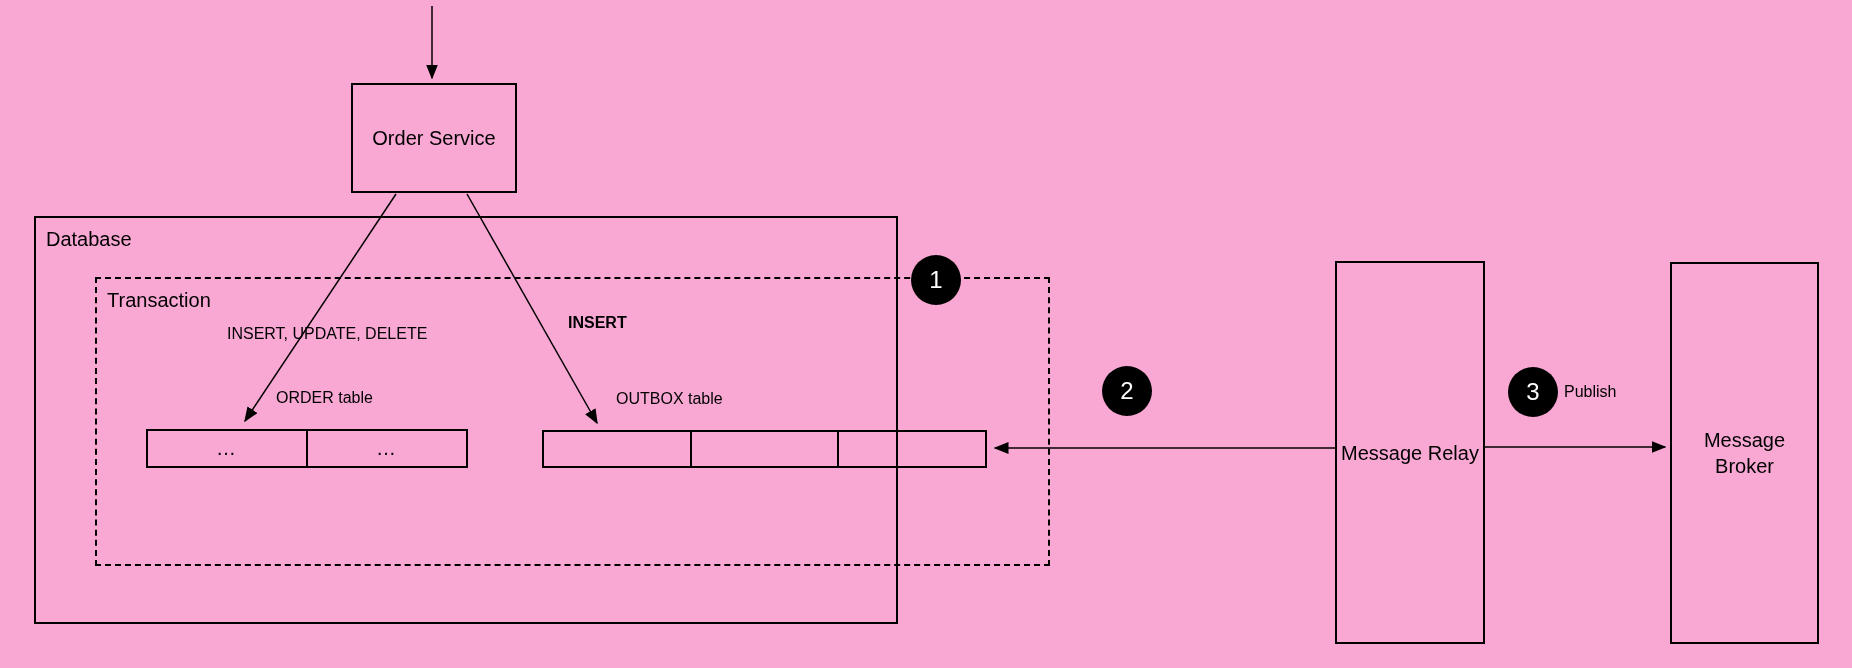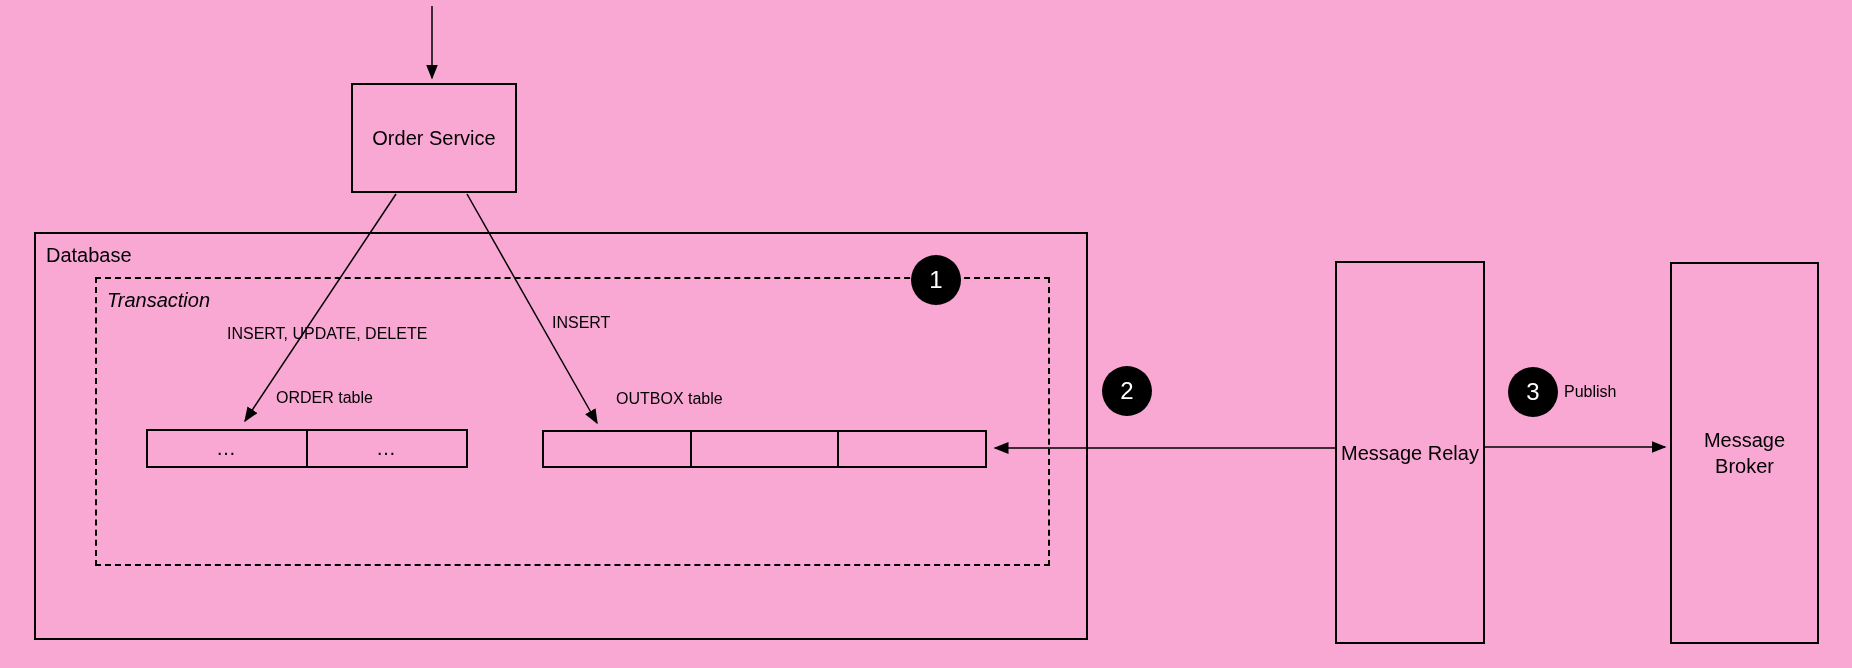--- a/index.html
+++ b/index.html
@@ -73,31 +73,31 @@
 </style>
 </head>
 <body>
 
 <div class="canvas">
 
   <div class="box" style="left:351px;top:83px;width:166px;height:110px;">
     <span>Order Service</span>
   </div>
 
-  <div class="box" style="left:34px;top:232px;width:1054px;height:408px;justify-content:flex-start;align-items:flex-start;">
+  <div class="box" style="left:34px;top:216px;width:864px;height:408px;justify-content:flex-start;align-items:flex-start;">
     <span class="container-label">Database</span>
   </div>
 
-  <div class="box dashed" style="left:95px;top:277px;width:955px;height:289px;justify-content:flex-start;align-items:flex-start;font-style:italic;">
+  <div class="box dashed" style="left:95px;top:277px;width:955px;height:289px;justify-content:flex-start;align-items:flex-start;">
     <span class="container-label">Transaction</span>
   </div>
 
   <div class="float-label" style="left:227px;top:321px;">INSERT, UPDATE, DELETE</div>
 
-  <div class="float-label" style="left:552px;top:310px;">INSERT</div>
+  <div class="float-label" style="left:568px;top:310px;font-weight:bold;">INSERT</div>
 
   <div class="float-label" style="left:276px;top:385px;width:160px;text-align:left;">ORDER table</div>
 
   <div class="dtable" style="left:146px;top:429px;width:322px;height:39px;">
     <div class="cell">…</div>
     <div class="cell">…</div>
   </div>
 
   <div class="float-label" style="left:616px;top:386px;width:160px;">OUTBOX table</div>
 

